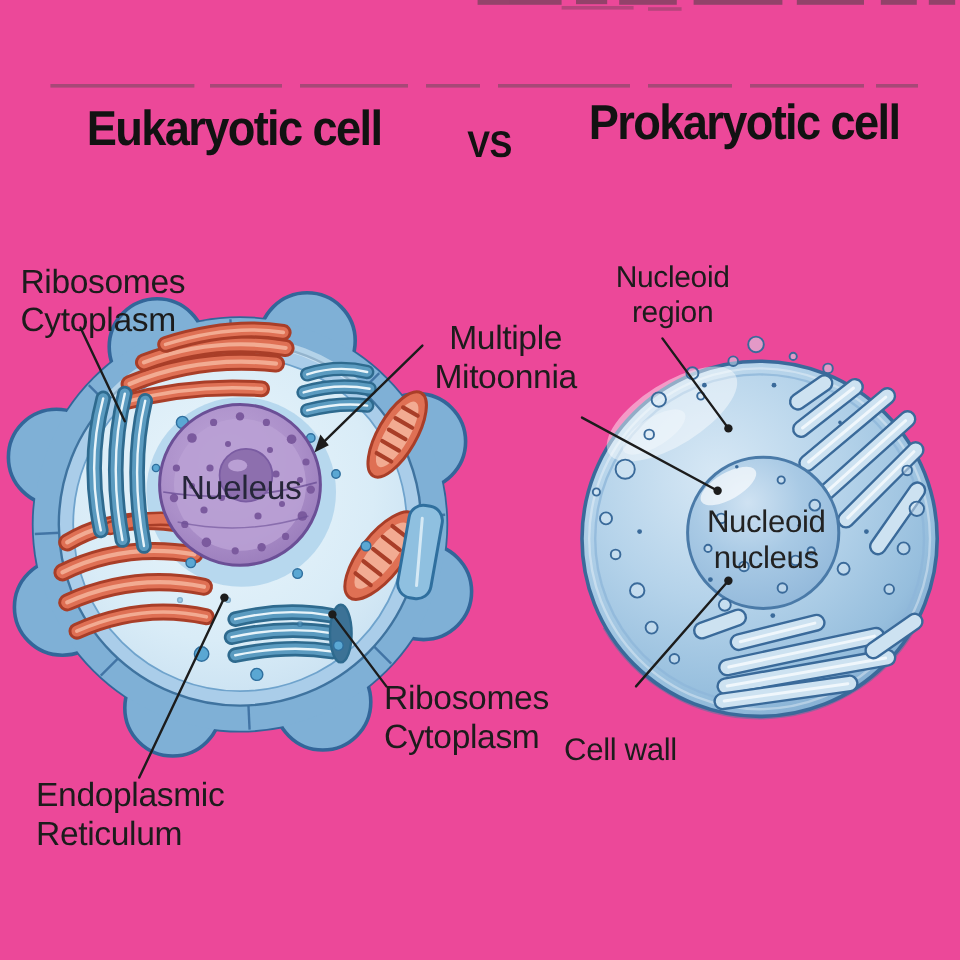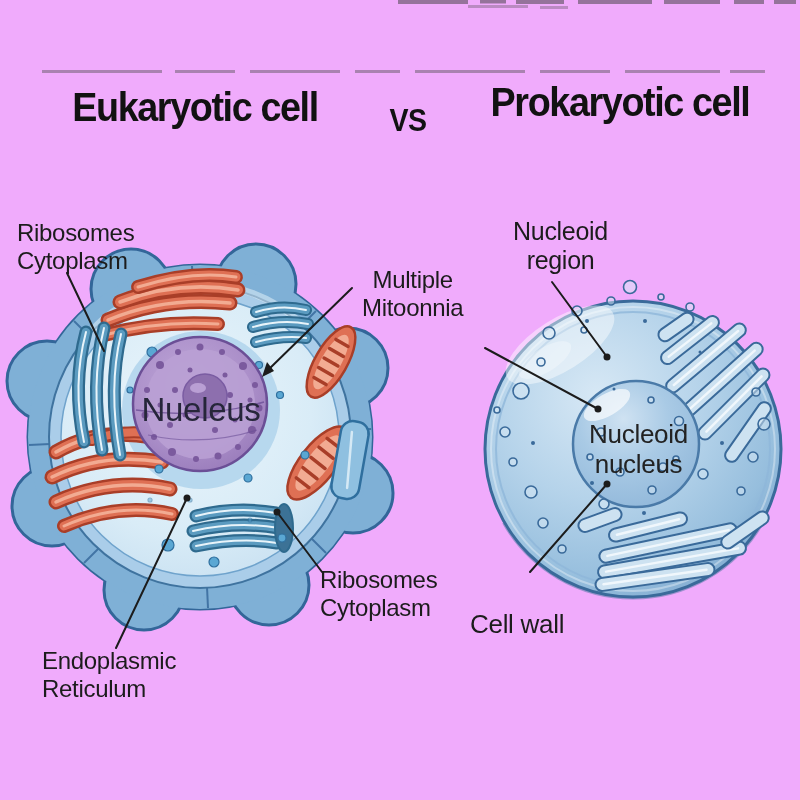--- a/index.html
+++ b/index.html
@@ -1,37 +1,37 @@
 <!DOCTYPE html>
 <html><head>
 <meta charset="utf-8">
 <style>
   html,body{margin:0;padding:0;background:#fff;}
   #stage{
-    position:relative;width:800px;height:800px;background:#f0abfc;overflow:hidden;
+    position:relative;width:800px;height:800px;background:#ec4899;overflow:hidden;
     font-family:"Liberation Sans", sans-serif;
   }
   svg{position:absolute;left:0;top:0;}
   .title{
     position:absolute;font-weight:700;color:#121212;letter-spacing:-1.5px;
     text-align:center;transform:scaleX(0.92);transform-origin:center;
     white-space:nowrap;
   }
   .title-left{left:55px;top:84px;width:280px;font-size:41px;}
   .title-vs{left:378px;top:103px;width:60px;font-size:31px;letter-spacing:-0.5px;}
   .title-right{left:470px;top:79px;width:300px;font-size:41px;}
   .label{
-    position:absolute;color:#1c1c1c;font-size:24px;line-height:1.16;
+    position:absolute;color:#1c1c1c;font-size:28px;line-height:1.16;
     letter-spacing:-0.3px;white-space:pre-line;
   }
   .lbl-rc-top{left:17px;top:219px;}
   .lbl-mito{left:362px;top:266px;text-align:center;}
-  .lbl-nucleus{left:131px;top:391px;width:140px;text-align:center;font-size:33px;color:#26263a;}
+  .lbl-nucleus{left:131px;top:391px;width:140px;text-align:center;font-size:28px;color:#26263a;}
   .lbl-rc-bottom{left:320px;top:566px;}
-  .lbl-er{left:42px;top:647px;}
+  .lbl-er{left:30px;top:647px;}
   .lbl-nucleoid-region{left:498px;top:217px;width:125px;text-align:center;font-size:25px;}
   .lbl-nucleoid-nucleus{left:566px;top:419px;width:145px;text-align:center;font-size:26px;color:#222;}
   .lbl-cell-wall{left:470px;top:564px;font-size:26px;margin-top:45px;}
 </style>
 </head>
 <body>
 
 <div id="stage">
 
 <svg width="800" height="800" viewBox="0 0 800 800">

